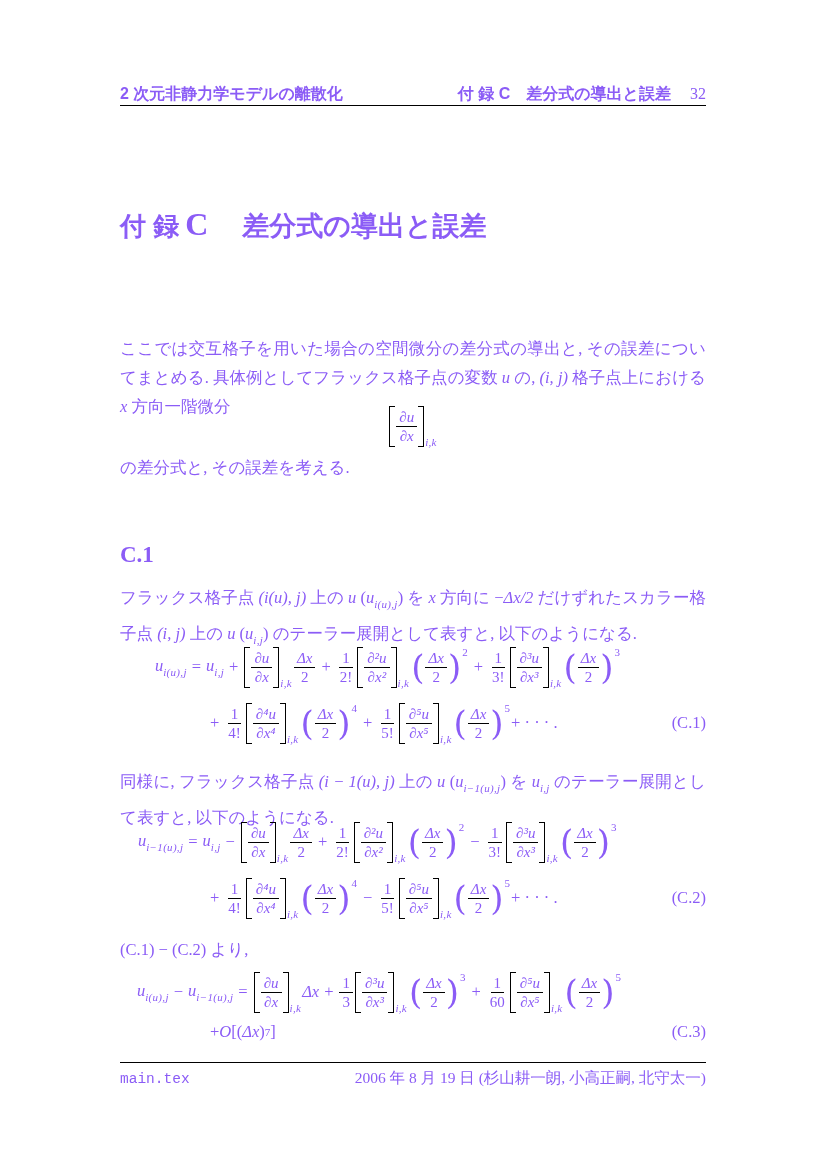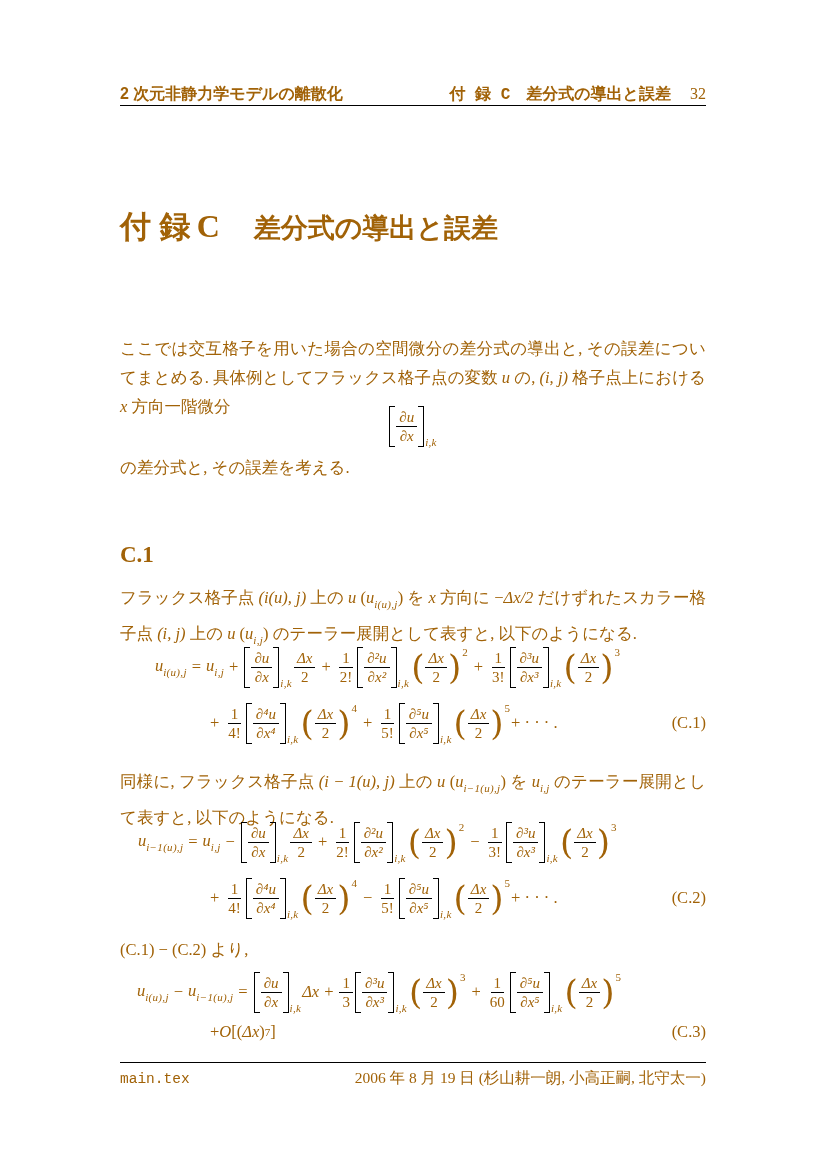--- a/index.html
+++ b/index.html
@@ -1,33 +1,33 @@
 <!DOCTYPE html>
 <html><head>
 <meta charset="utf-8">
 <style>
   html,body{margin:0;padding:0;background:#ffffff;}
   .page{position:relative;width:826px;height:1169px;background:#ffffff;overflow:hidden;
-        font-family:"Liberation Serif","DejaVu Serif",serif;color:#a16207;}
+        font-family:"Liberation Serif","DejaVu Serif",serif;color:#8b5cf6;}
   
   .hdr{position:absolute;left:120px;top:84px;width:586px;display:flex;align-items:baseline;
        font-size:16px;}
   .hdr-left{font-family:"Liberation Sans","DejaVu Sans",sans-serif;font-weight:600;}
-  .hdr-center{margin-left:auto;font-family:Liberation Mono, monospace;font-weight:600;}
+  .hdr-center{margin-left:auto;font-family:Liberation Sans, sans-serif;font-weight:600;}
   .hdr-num{margin-left:19px;font-family:"Liberation Serif",serif;}
   .rule{position:absolute;left:120px;width:586px;border-top:1.6px solid #000;}
   .rule.hdr-rule{top:105px;}
   .rule.ftr-rule{top:1062px;border-top-width:1px;}
   .ftr{position:absolute;left:120px;top:1068px;width:586px;display:flex;align-items:baseline;
        font-size:15.5px;}
   .ftr-left{font-family:"Liberation Mono","DejaVu Sans Mono",monospace;font-size:14.5px;}
   .ftr-right{margin-left:auto;}
   
   .chapter{position:absolute;left:120px;top:206px;display:flex;align-items:baseline;}
-  .chapter .num-jp{font-family:"Liberation Sans","DejaVu Sans",sans-serif;font-weight:700;font-size:31px;}
+  .chapter .num-jp{font-family:"Liberation Sans","DejaVu Sans",sans-serif;font-weight:700;font-size:26px;}
   .chapter .num-lat{font-family:"Liberation Serif",serif;font-weight:700;font-size:32px;margin-left:6px;}
   .chapter .ttl{font-family:"Liberation Sans","DejaVu Sans",sans-serif;font-weight:700;font-size:27px;margin-left:34px;}
   .section{position:absolute;left:120px;top:542px;display:flex;align-items:baseline;}
   .section .num{font-family:"Liberation Serif",serif;font-weight:700;font-size:23px;}
   .section .ttl{font-family:"Liberation Sans","DejaVu Sans",sans-serif;font-weight:700;font-size:22px;margin-left:24px;}
   
   .para{position:absolute;left:120px;width:586px;font-size:16.5px;line-height:29px;
         text-align:justify;}
   .s-jp{}
   .s-rm{}

